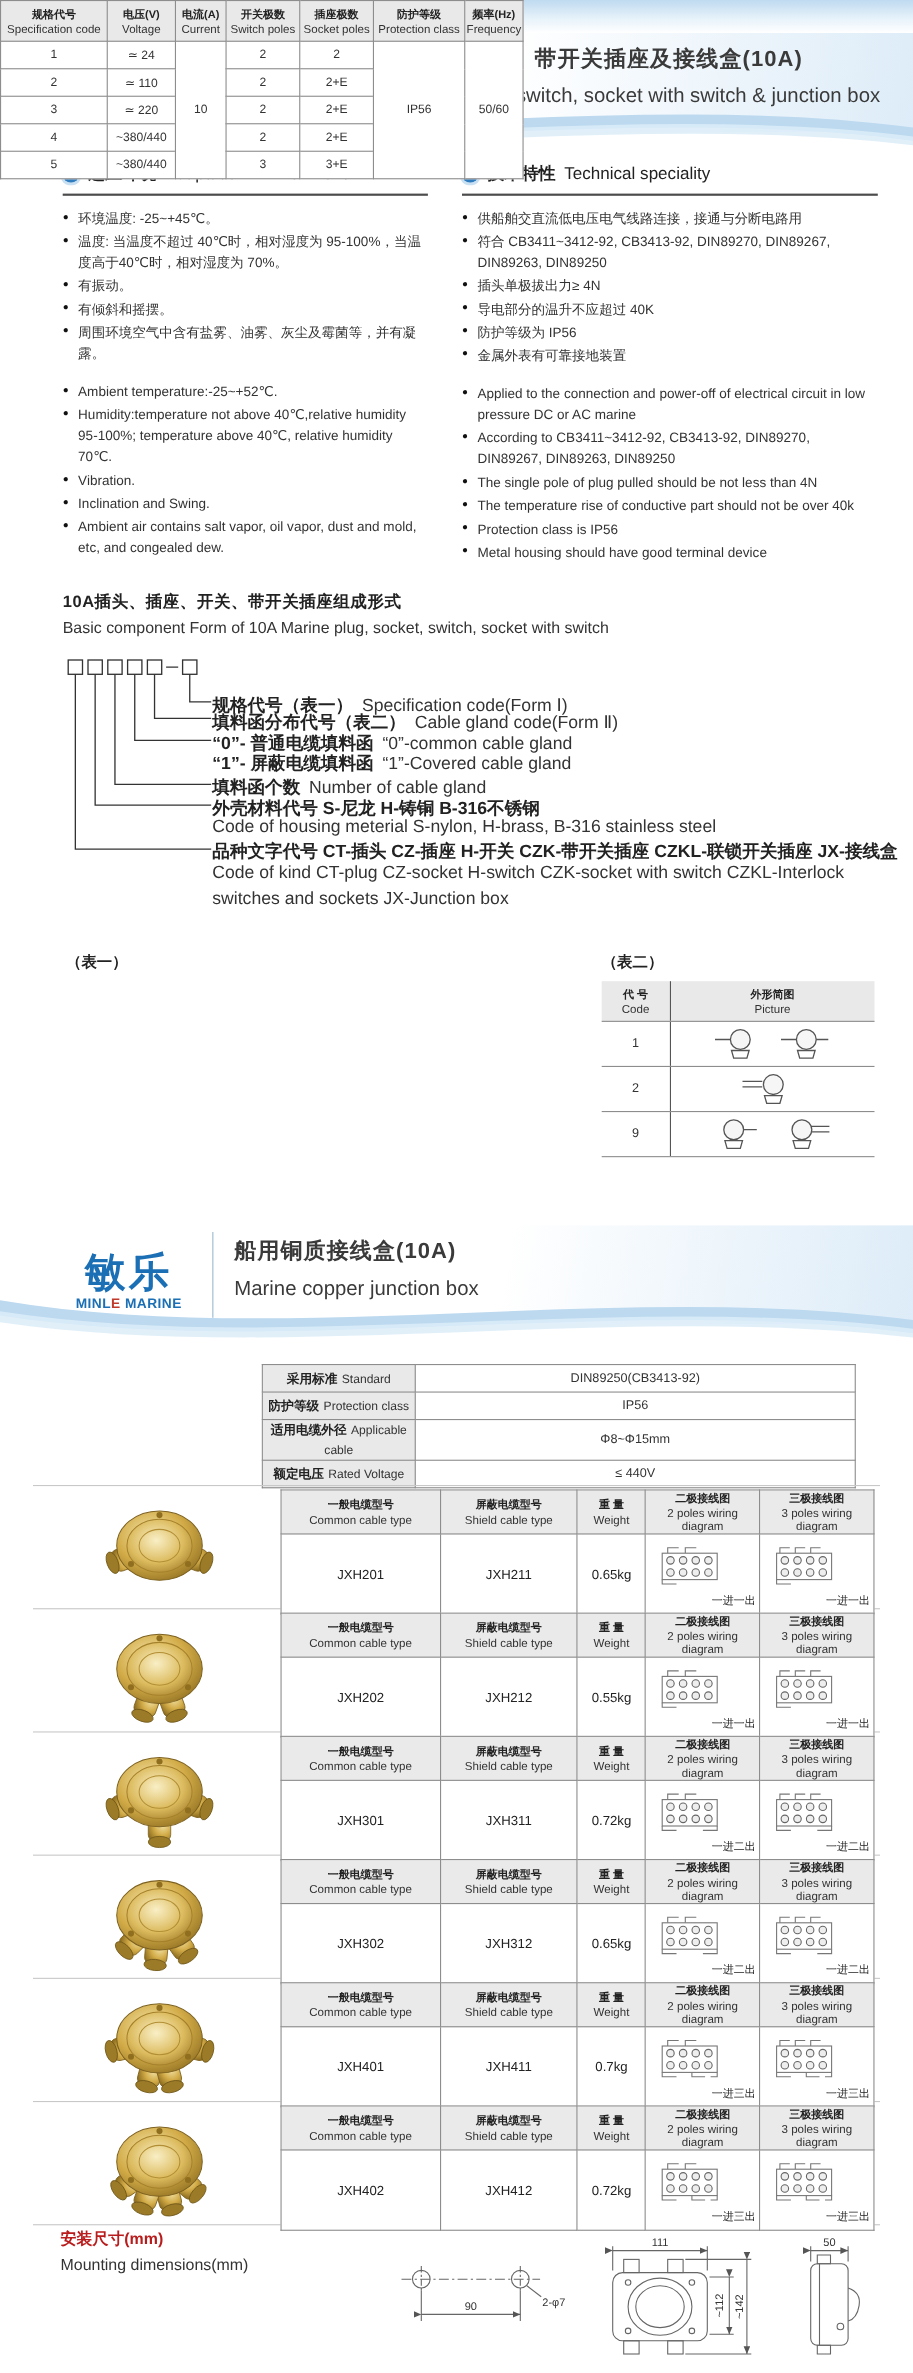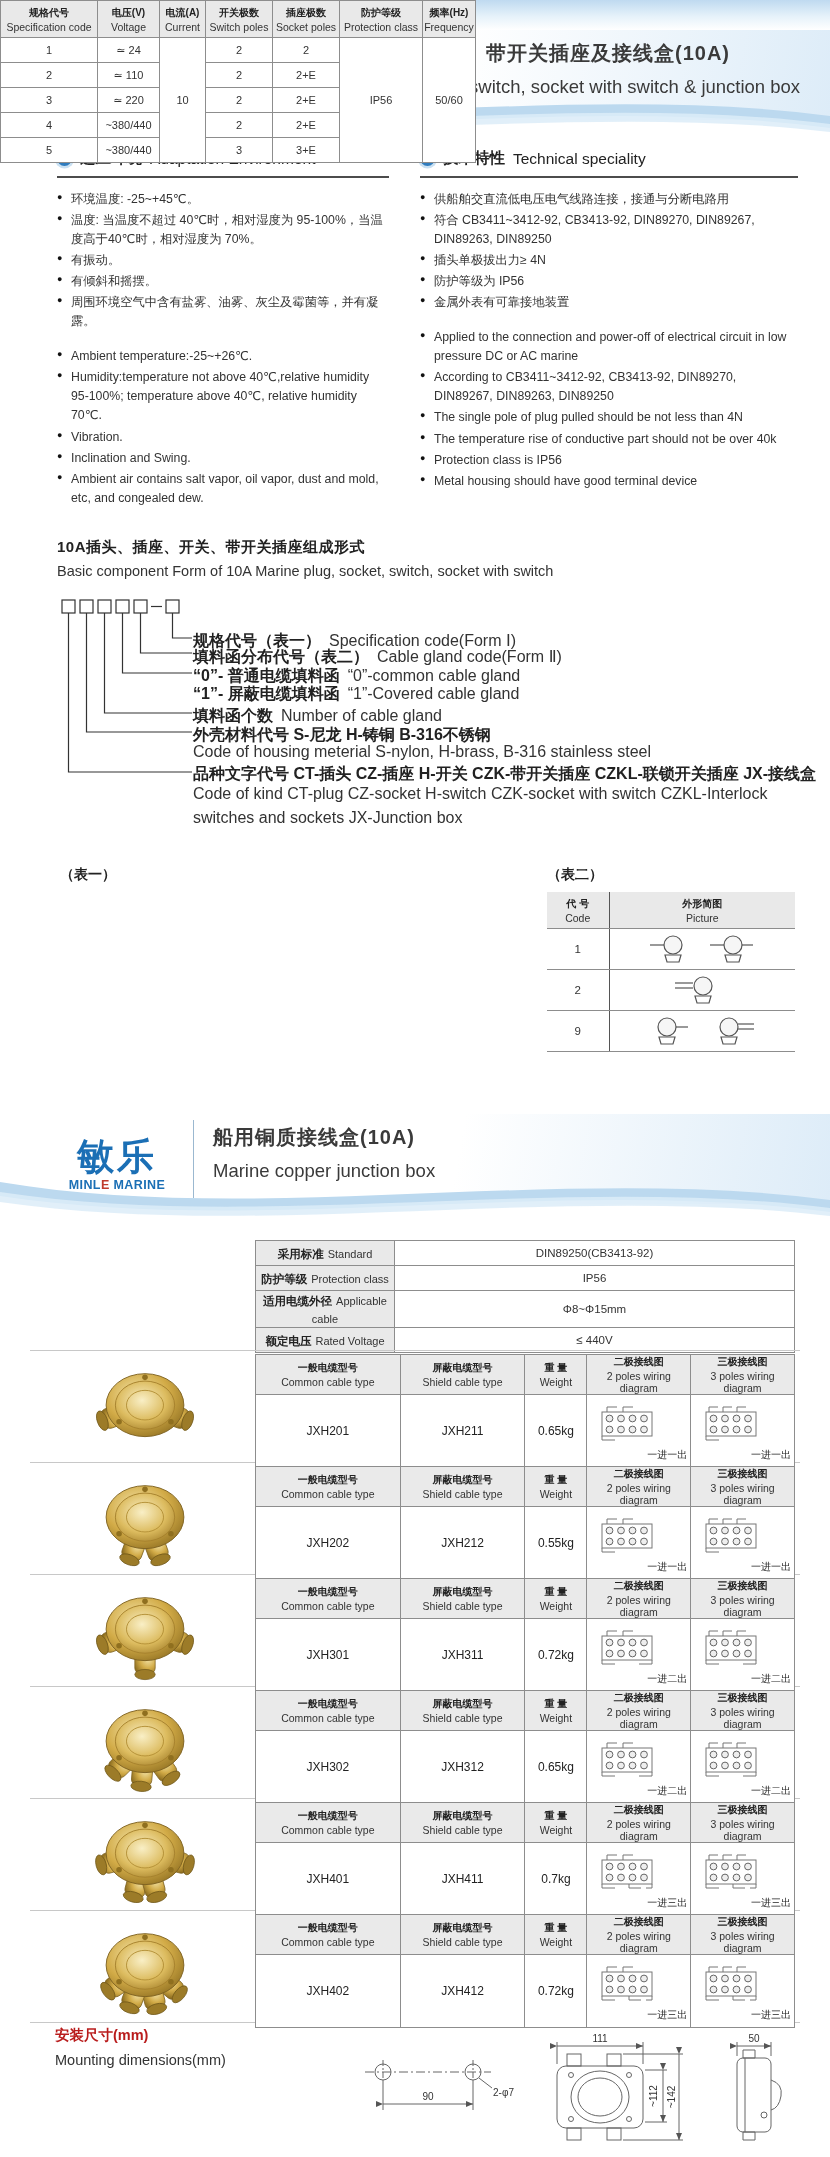--- a/index.html
+++ b/index.html
@@ -53,21 +53,21 @@
   .dtable th,.dtable td{border:1px solid #8d8d8d;text-align:center;vertical-align:middle;padding:0;}
   .dtable th{background:#e9e9e9;height:36px;}
   .th-cn{font-size:10px;font-weight:bold;color:#222;}
   .th-en{font-size:10.5px;font-weight:normal;color:#333;margin-top:1px;}
   #form1 td{height:24px;font-size:11px;}
   #form2{border-collapse:collapse;position:absolute;background:#fff;}
   #form2 th{background:#e9e9e9;height:36px;border-bottom:1px solid #8d8d8d;padding:0;}
   #form2 td{height:40px;text-align:center;border-bottom:1px solid #8d8d8d;font-size:11.5px;padding:0;}
   #form2 .vline{border-left:1.5px solid #555;}
   
-  #stable{left:255px;top:1240px;width:540px;}
+  #stable{left:238px;top:1240px;width:540px;}
   #stable th{width:138px;height:24px;background:#e9e9e9;font-weight:normal;}
   #stable .lbl-cn{font-size:11.5px;font-weight:bold;color:#222;}
   #stable .lbl-en{font-size:11px;color:#333;margin-left:4px;}
   #stable td{font-size:11.5px;height:24px;}
   
   .sep{position:absolute;left:30px;width:770px;height:1px;background:#c8c8c8;}
   .pblock{position:absolute;left:0;width:830px;height:112px;}
   .photo{position:absolute;left:56px;top:5px;width:178px;height:102px;}
   .ptable{position:absolute;left:255px;top:2px;width:540px;border-collapse:collapse;background:#fff;}
   .ptable th{border:1px solid #8d8d8d;background:#eaeaea;height:32px;padding:0;}
@@ -135,38 +135,39 @@
       <span class="en">Adaptation Environment</span>
     </div>
     <ul class="blist">
       <li>环境温度: -25~+45℃。</li>
       <li>温度: 当温度不超过 40℃时，相对湿度为 95-100%，当温度高于40℃时，相对湿度为 70%。</li>
       <li>有振动。</li>
       <li>有倾斜和摇摆。</li>
       <li>周围环境空气中含有盐雾、油雾、灰尘及霉菌等，并有凝露。</li>
     </ul>
     <ul class="blist en-list">
-      <li>Ambient temperature:-25~+26℃.</li>
+      <li>Ambient temperature:-25~+52℃.</li>
       <li>Humidity:temperature not above 40℃,relative humidity 95-100%; temperature above 40℃, relative humidity 70℃.</li>
       <li>Vibration.</li>
       <li>Inclination and Swing.</li>
       <li>Ambient air contains salt vapor, oil vapor, dust and mold, etc, and congealed dew.</li>
     </ul>
   </div>
 
   <div class="col" id="colR">
     <div class="sec-head">
       <span class="play-icon"></span>
       <span class="cn">技术特性</span>
       <span class="en">Technical speciality</span>
     </div>
     <ul class="blist">
       <li>供船舶交直流低电压电气线路连接，接通与分断电路用</li>
       <li>符合 CB3411~3412-92, CB3413-92, DIN89270, DIN89267, DIN89263, DIN89250</li>
       <li>插头单极拔出力≥ 4N</li>
+      <li>导电部分的温升不应超过 40K</li>
       <li>防护等级为 IP56</li>
       <li>金属外表有可靠接地装置</li>
     </ul>
     <ul class="blist en-list">
       <li>Applied to the connection and power-off of electrical circuit in low pressure DC or AC marine</li>
       <li>According to CB3411~3412-92, CB3413-92, DIN89270, DIN89267, DIN89263, DIN89250</li>
       <li>The single pole of plug pulled should be not less than 4N</li>
       <li>The temperature rise of conductive part should not be over 40k</li>
       <li>Protection class is IP56</li>
       <li>Metal housing should have good terminal device</li>

